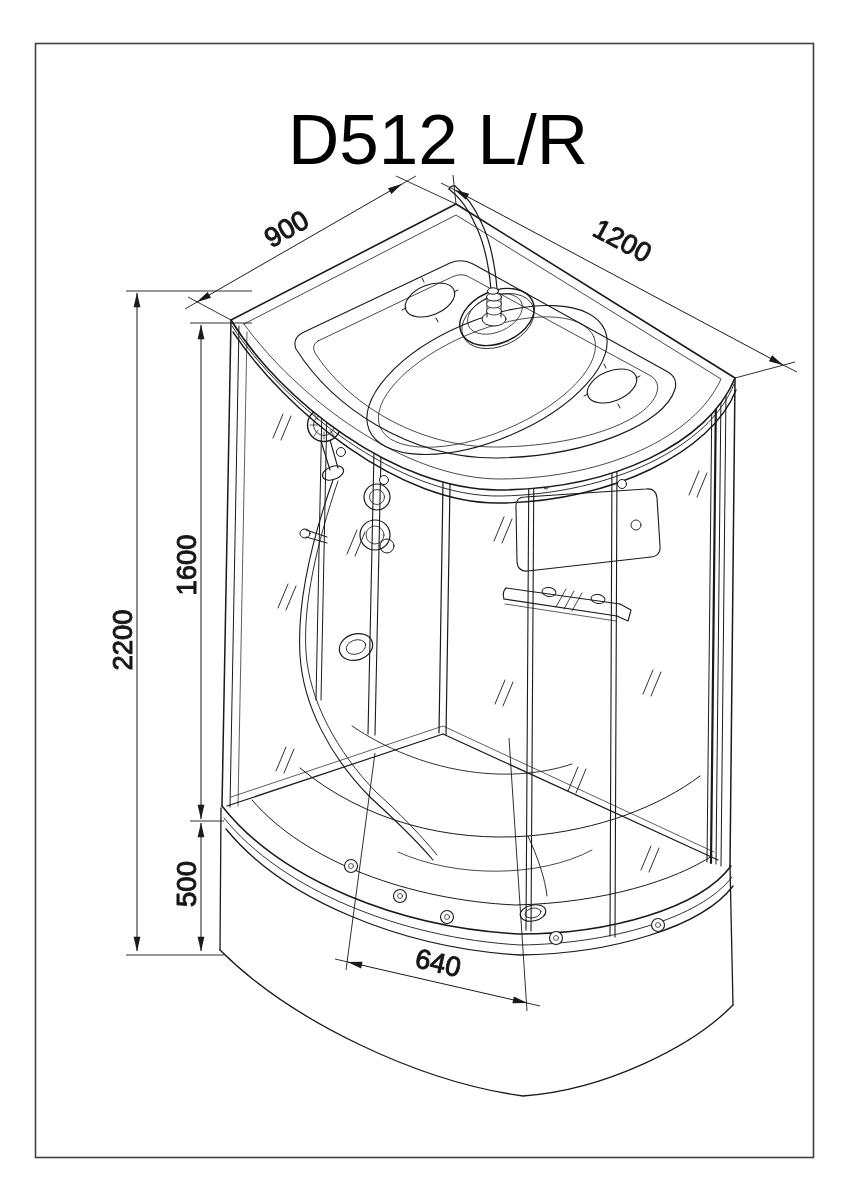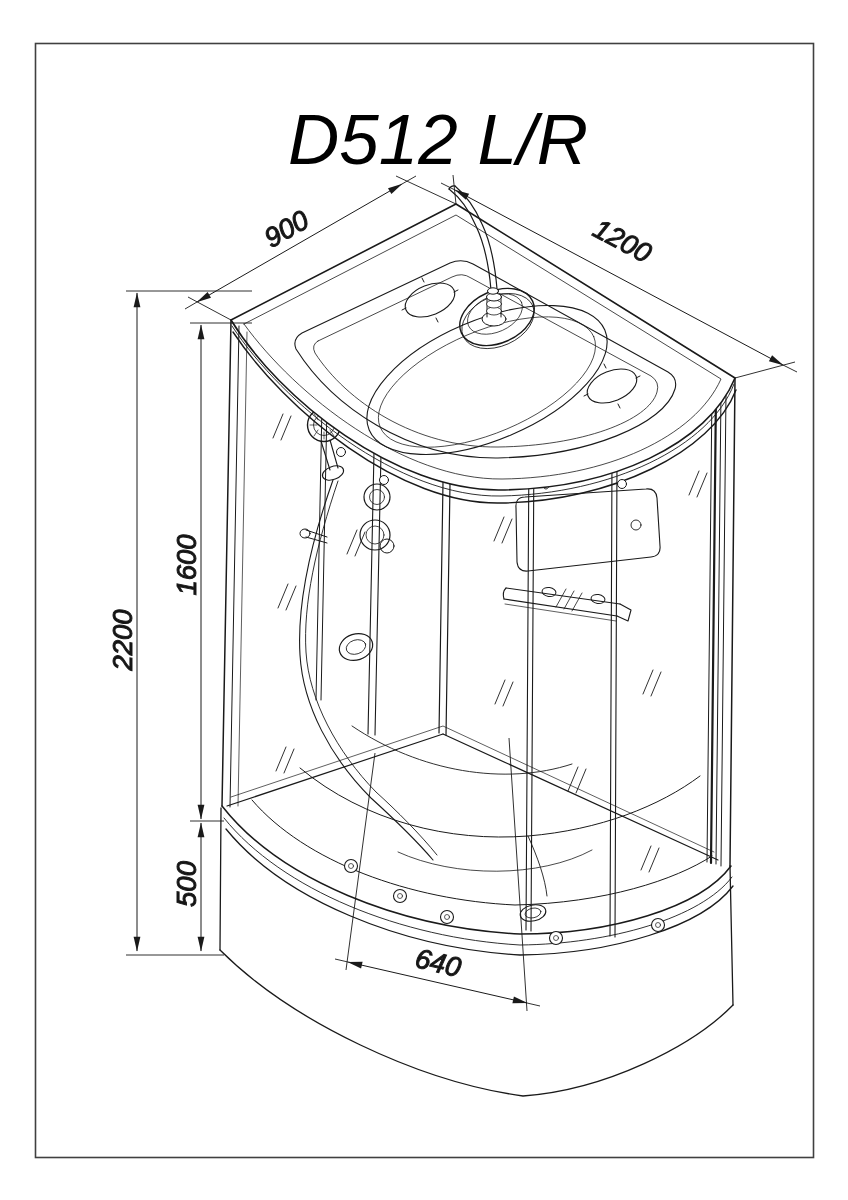--- a/index.html
+++ b/index.html
@@ -1,17 +1,17 @@
 <!DOCTYPE html>
 <html style="--bg: #ffffff; --line: #1a1a1a; --frame: #404040;"><head>
 <meta charset="utf-8">
 <style>
   html,body { margin:0; padding:0; background:#fff; }
   .page { position:relative; width:848px; height:1200px; background:var(--bg,#fff); overflow:hidden;
-          font-family:"Liberation Sans", sans-serif;font-style:italic; }
+          font-family:"Liberation Sans", sans-serif; }
   svg { position:absolute; inset:0; }
   .title-text { font-family:"Liberation Sans", sans-serif; font-size:71px; fill:#000; }
   .dim-text   { font-family:"Liberation Sans", sans-serif; font-size:27.5px; fill:#141414; }
 </style>
 </head>
 <body>
 
 <div class="page">
 <svg width="848" height="1200" viewBox="0 0 848 1200">
   <defs>

